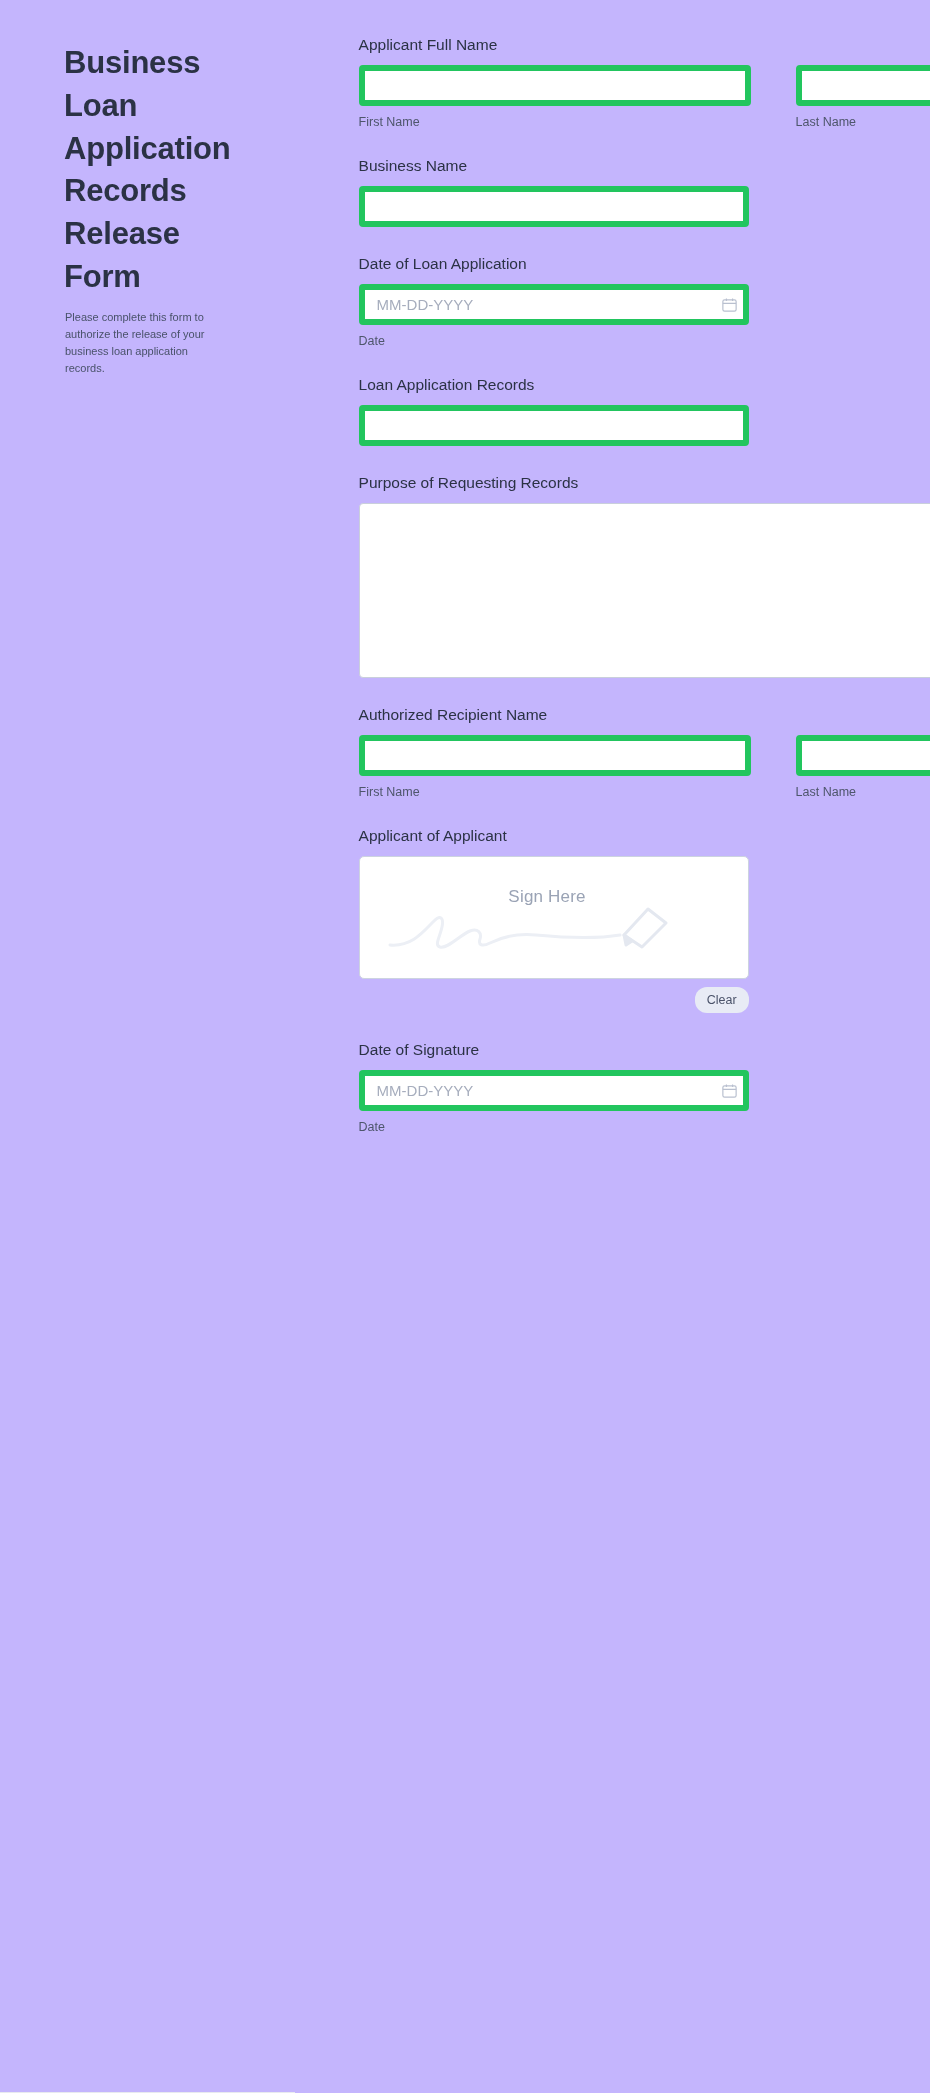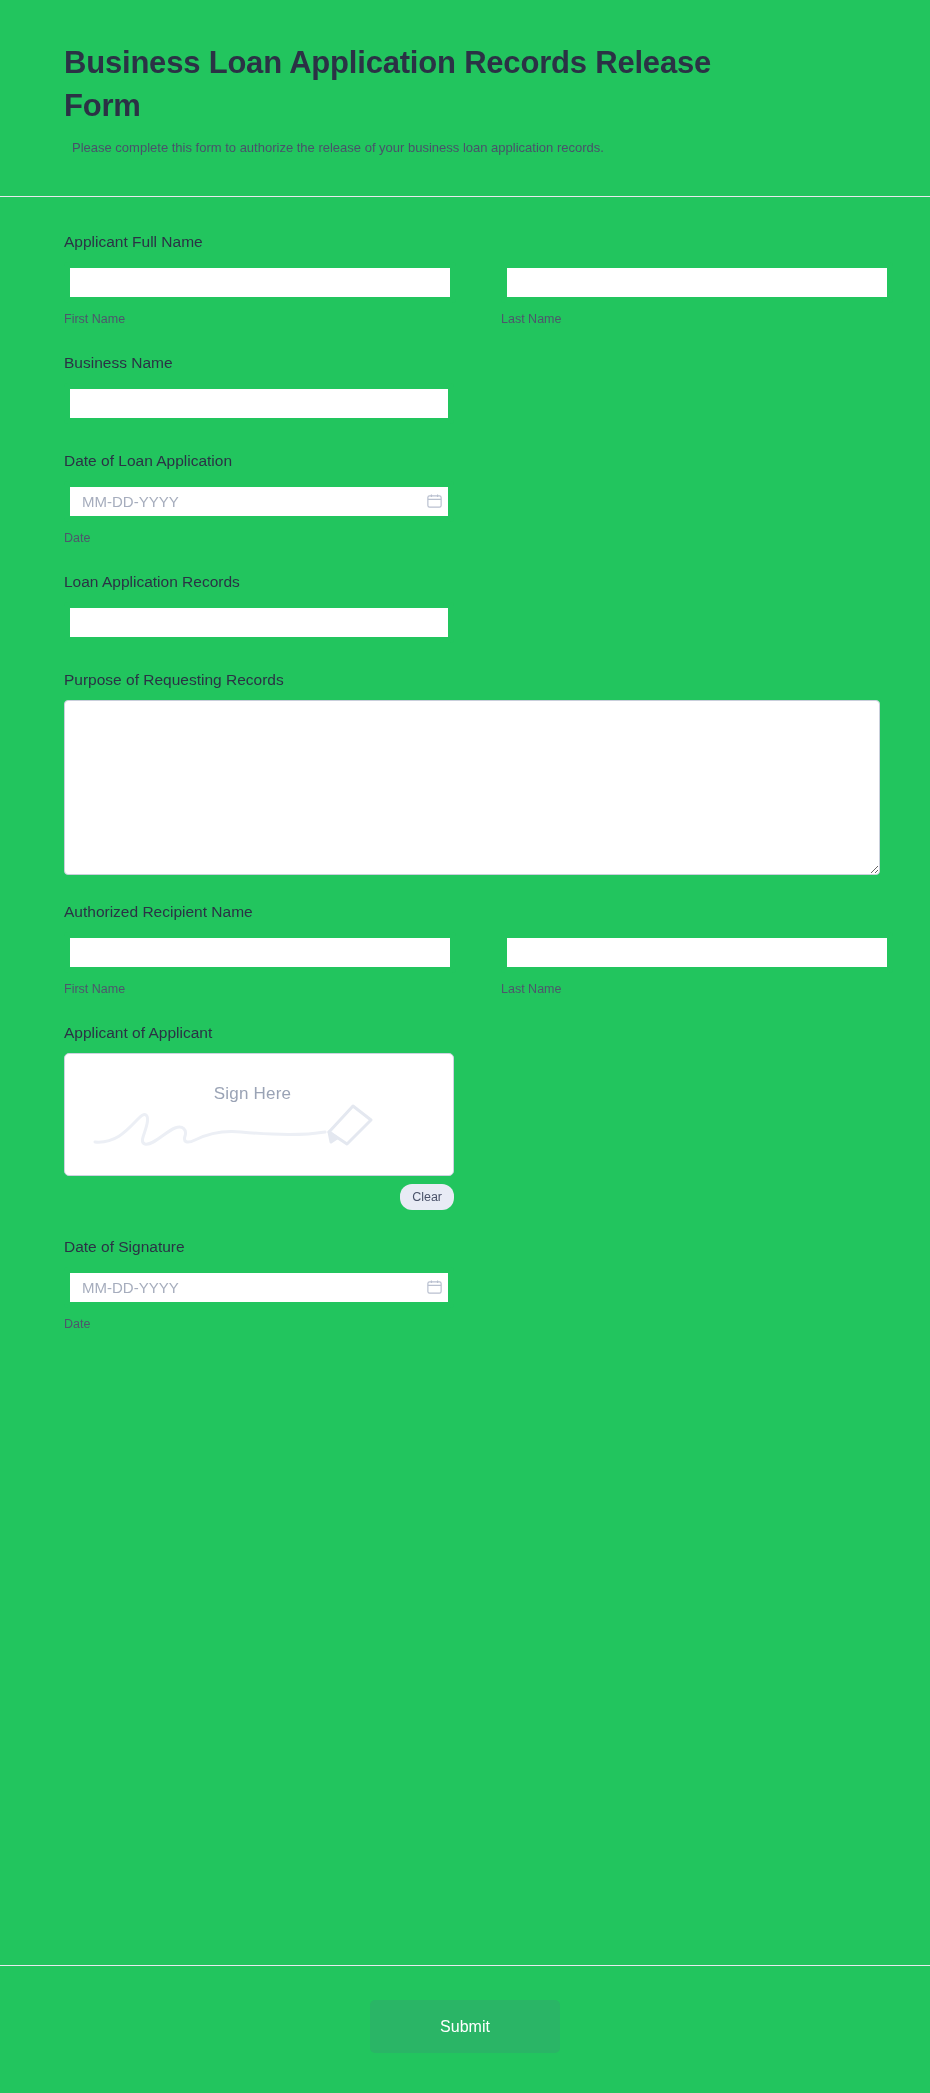--- a/index.html
+++ b/index.html
@@ -11,44 +11,43 @@
   body {
     width: 930px;
     min-height: 2093px;
     font-family: "Liberation Sans", sans-serif;
     color: #2c3345;
     -webkit-font-smoothing: antialiased;
   }
   .page {
     width: 930px;
     min-height: 2093px;
-    background: #22c55e;
+    background: #c4b5fd;
     display: flex;
-    flex-direction: column;
   }
 
   
   .form-header {
     padding: 42px 64px 30px 64px;
     border-bottom: 1px solid #e8eaef;
   }
   .form-title {
     font-size: 31px;
     line-height: 1.38;
     font-weight: bold;
     color: #2b3245;
     margin: 0 0 10px 0;
     max-width: 700px;
     letter-spacing: -0.2px;
   }
   .form-subtitle {
-    font-size: 13px;
+    font-size: 11px;
     line-height: 1.55;
     color: #49526a;
-    margin: 8px;
+    margin: 1px;
     max-width: 800px;
     font-weight: normal;
   }
 
   
   .form-body {
     padding: 36px 64px 0 64px;
     flex: 1 1 auto;
   }
   .field-group {

